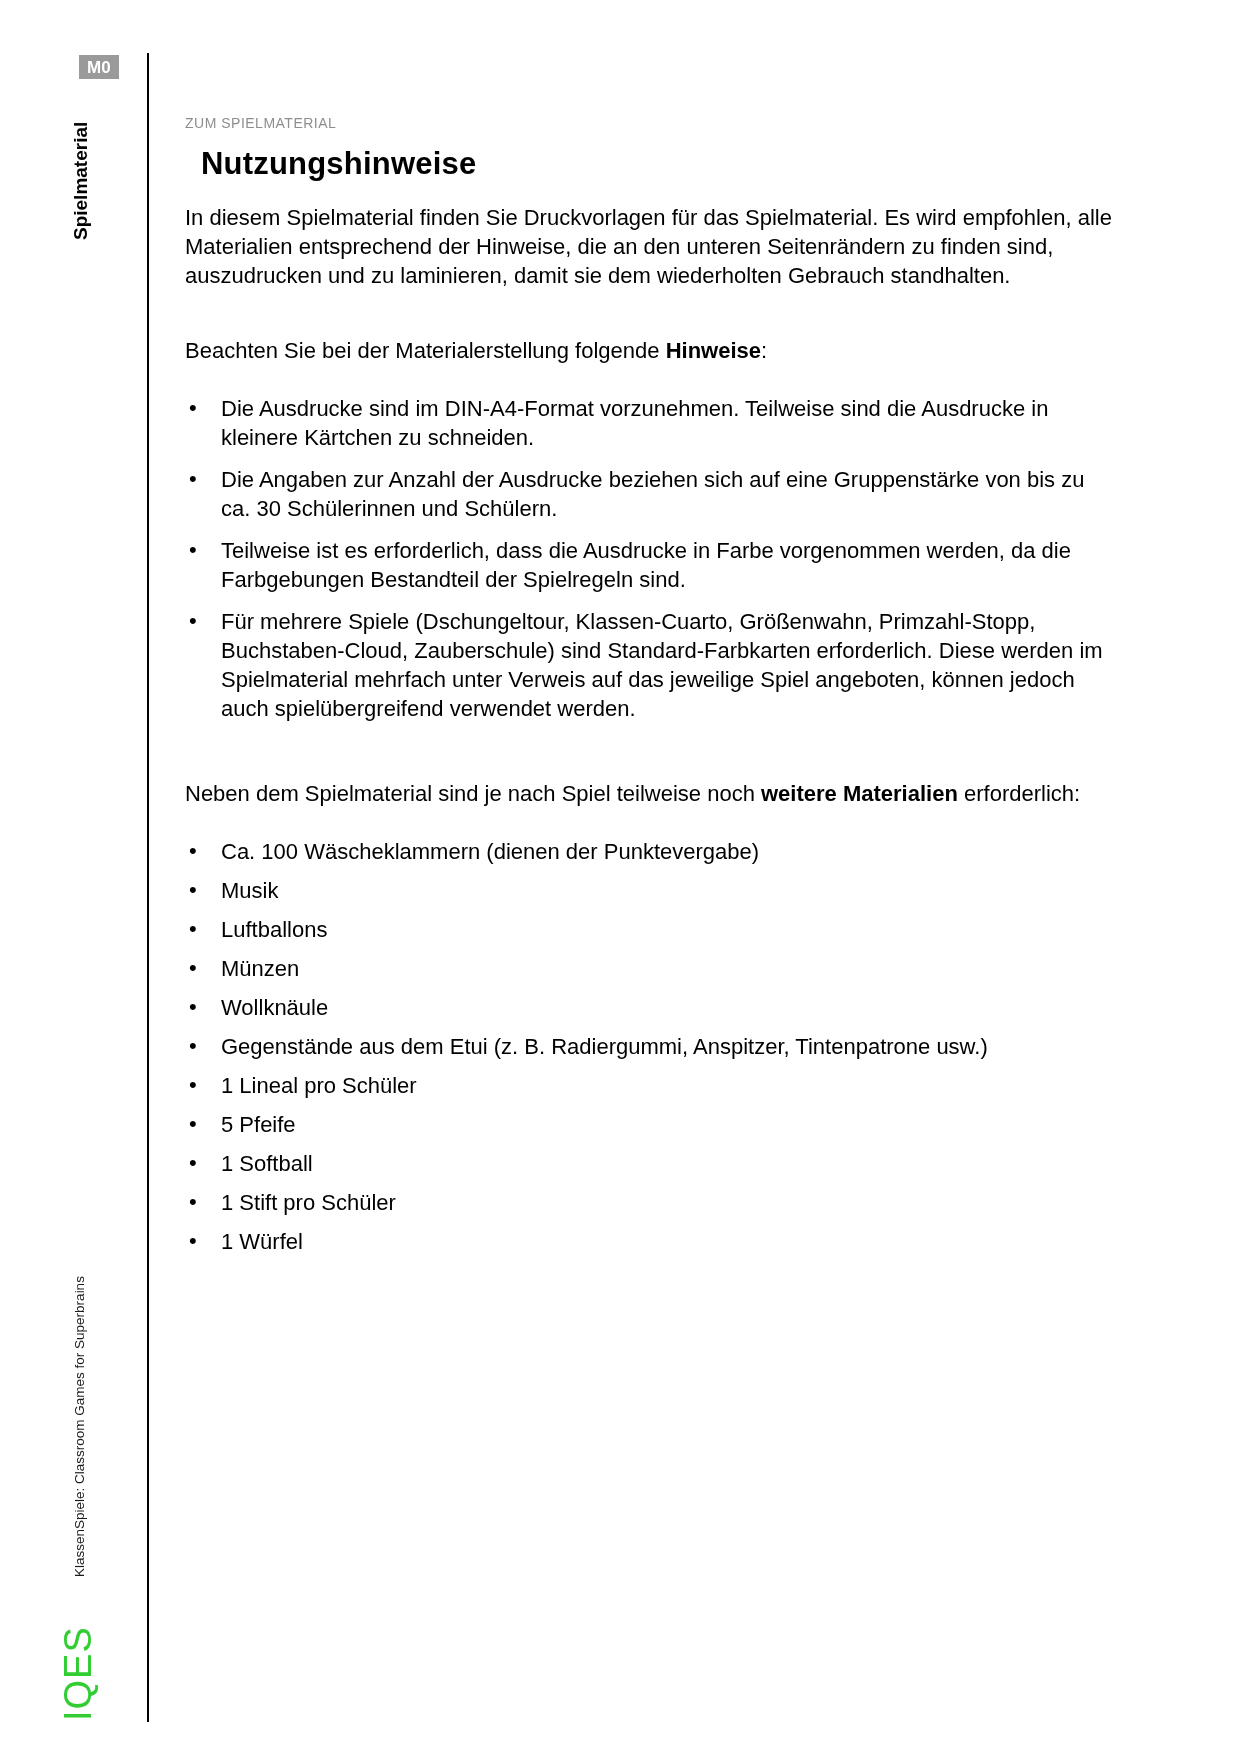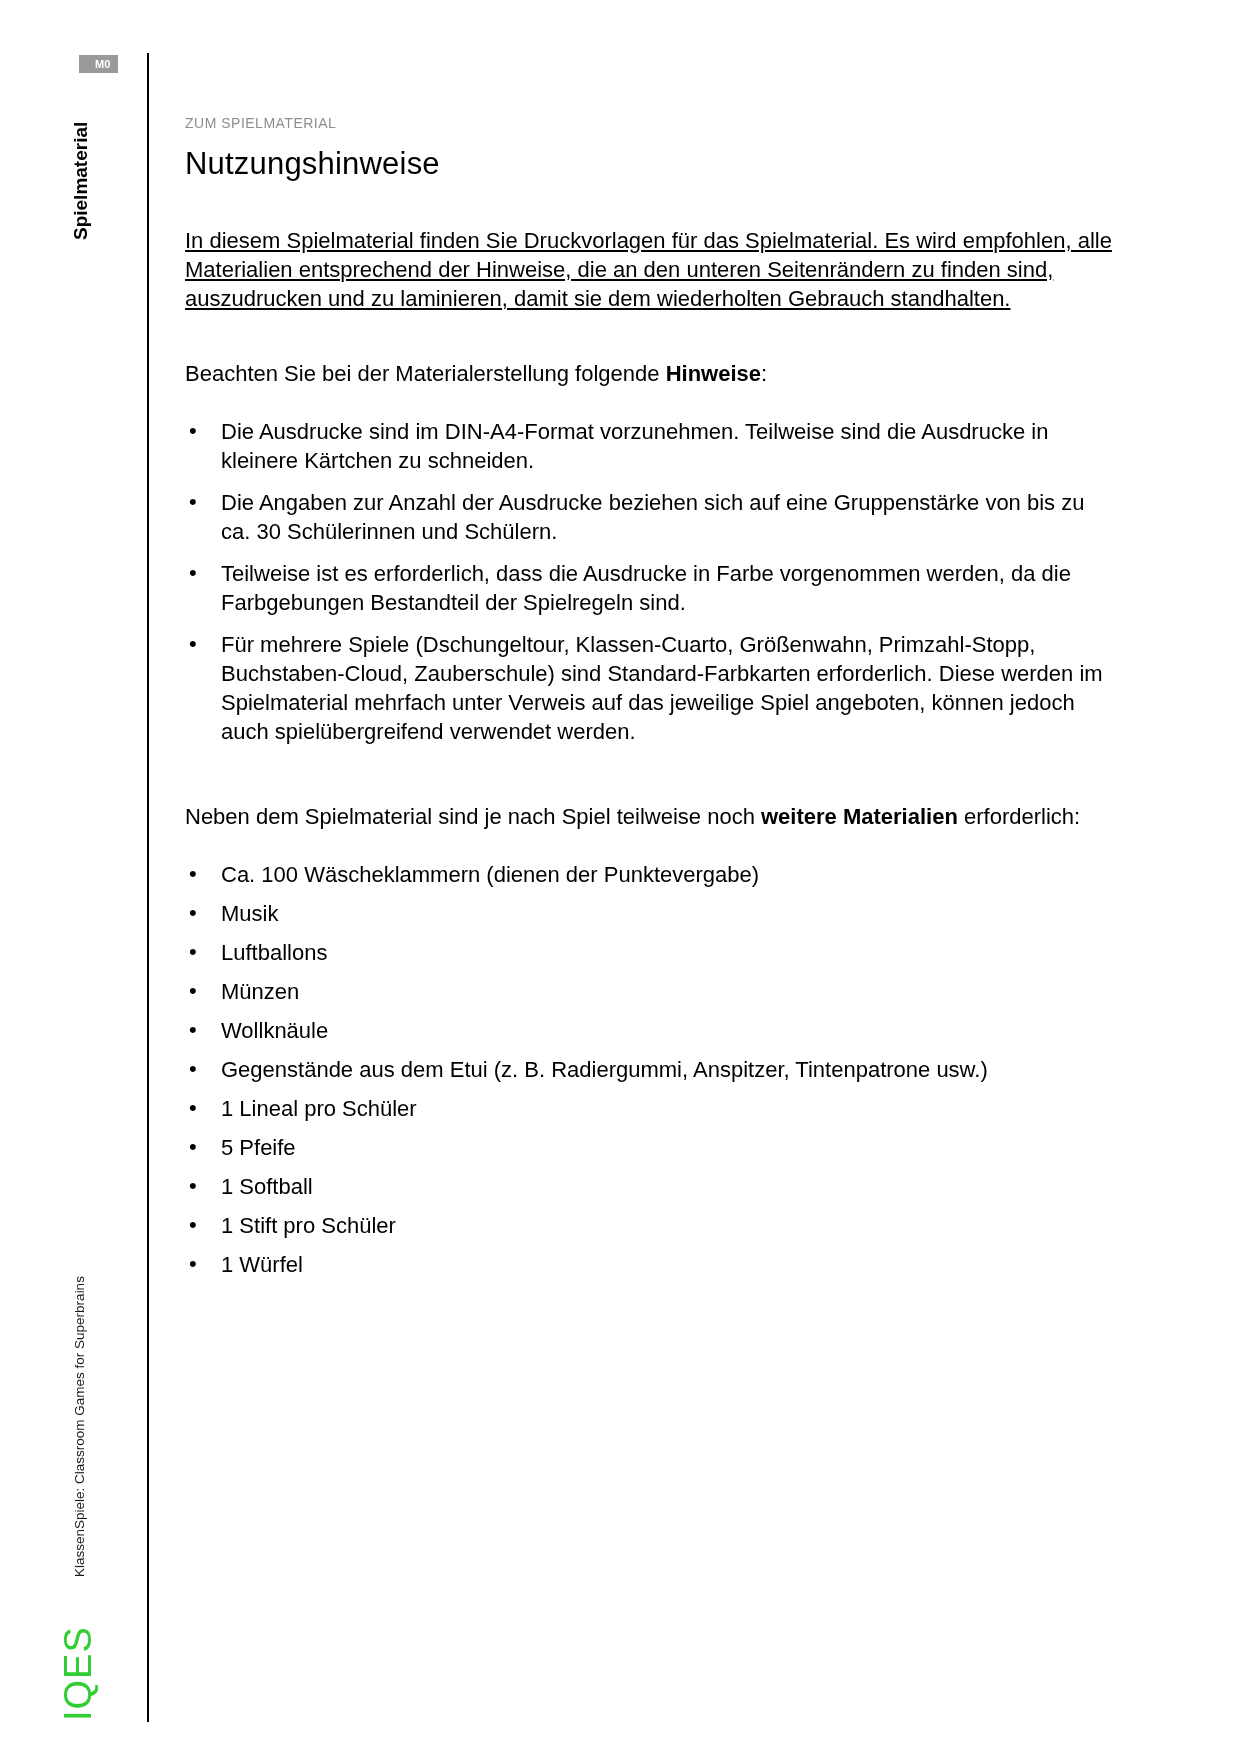--- a/index.html
+++ b/index.html
@@ -8,22 +8,22 @@
     width:1240px; height:1754px;
     font-family:"Liberation Sans", sans-serif;
     color:#000;
   }
   .page { position:relative; width:1240px; height:1754px; overflow:hidden; background:#fff; }
 
   
   .module-badge {
     position:absolute; left:79px; top:55px;
     background:#9a9a9a; color:#fff;
-    font-weight:bold; font-size:11px; line-height:1;
-    padding:4px 8px 3px 16px;
+    font-weight:bold; font-size:17px; line-height:1;
+    padding:4px 8px 3px 8px;
   }
   .vline {
     position:absolute; left:147px; top:53px;
     width:2px; height:1669px; background:#000;
   }
   .sidebar-top {
     position:absolute; left:70px; top:240px;
     transform:rotate(-90deg); transform-origin:0 0;
     font-weight:bold; font-size:19px; white-space:nowrap;
   }
@@ -37,24 +37,24 @@
     transform:rotate(-90deg); transform-origin:0 0;
     font-size:38px; letter-spacing:1px; color:#32cd32; white-space:nowrap;
   }
 
   
   .content { position:absolute; left:185px; top:115px; width:933px; }
   .kicker {
     color:#8e8e8e; font-weight:normal; font-size:14px; letter-spacing:0.5px;
   }
   .title {
-    margin-top:15px; font-weight:normal; font-size:31px; letter-spacing:0.2px;
+    margin-top:15px; font-weight:bold; font-size:31px; letter-spacing:0.2px;margin-left:16px;
   }
   .body-text { font-size:22px; line-height:29px; }
-  .intro { margin-top:44px;text-decoration:underline; }
+  .intro { margin-top:21px; }
   .lead { margin-top:46px; }
   .lead-2 { margin-top:56px; }
   ul.doc-list { list-style:none; margin-top:29px; }
   ul.doc-list li {
     position:relative; padding-left:36px; margin-bottom:13px;
     font-size:22px; line-height:29px;
   }
   ul.doc-list li::before {
     content:"\2022";
     position:absolute; left:4px; top:-1px; font-size:22px;

